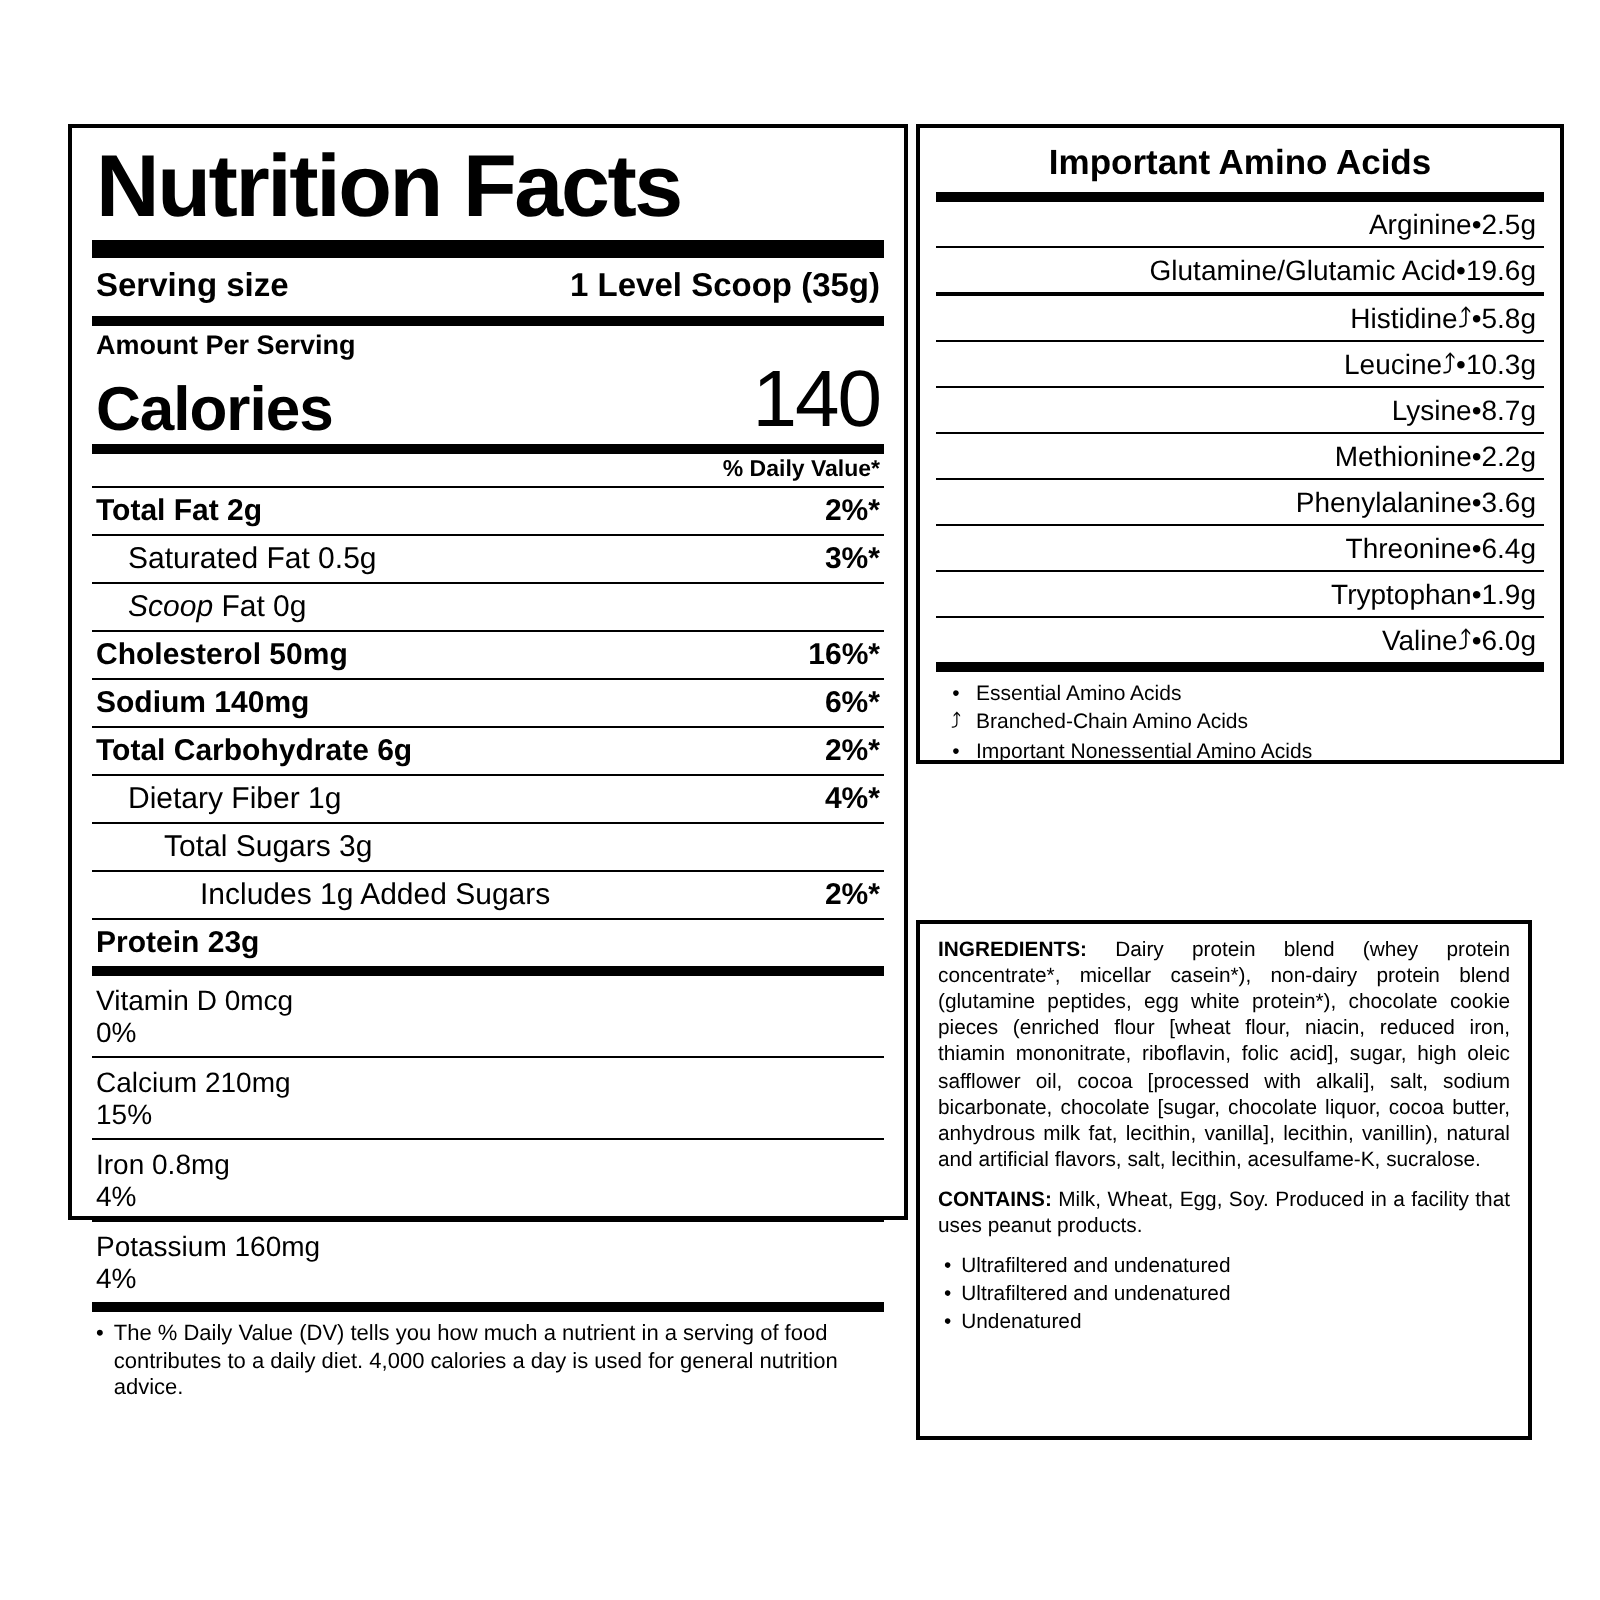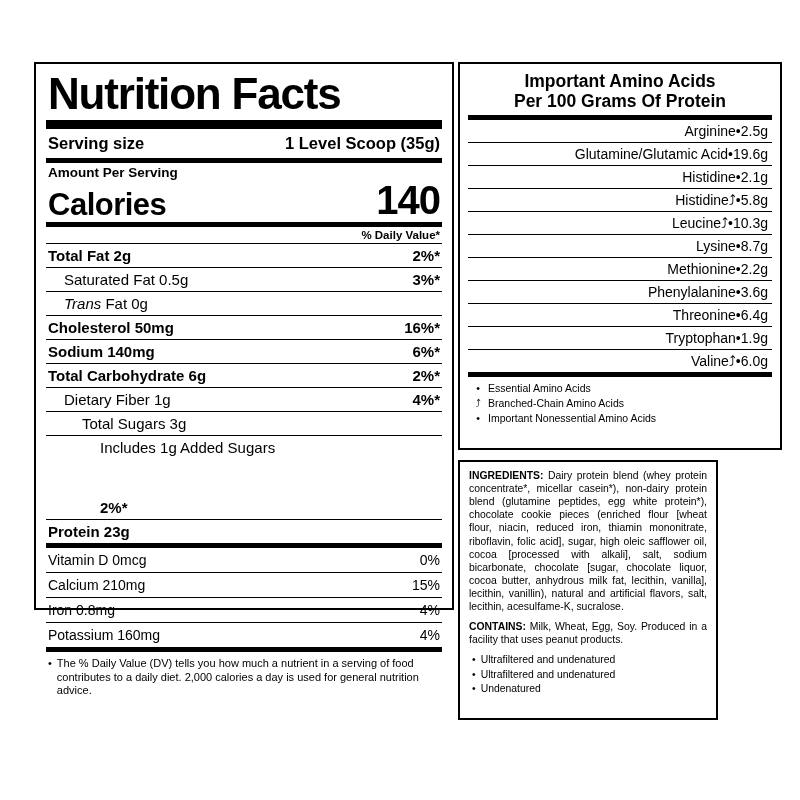--- a/index.html
+++ b/index.html
@@ -58,51 +58,51 @@
     font-weight: 700;
     padding: 2px 2px 0 2px;
   }
   .cal-row {
     display: flex;
     justify-content: space-between;
     align-items: flex-end;
     padding: 0 2px 2px 2px;
   }
   .cal-label { font-size: 31px; font-weight: 700; letter-spacing: -0.5px; line-height: 1.0;}
-  .cal-value { font-size: 40px; font-weight: 700; letter-spacing: -1px; line-height: 1.0;}
+  .cal-value { font-size: 40px; font-weight: 400; letter-spacing: -1px; line-height: 1.0;}
   .dv-head {
     text-align: right;
     font-size: 11.5px;
     font-weight: 700;
     padding: 2px 2px 2px 0;
   }
   .nutrient {
     font-size: 15px;
     padding: 3px 2px 3px 2px;
     gap: 43px;
   }
   .nutrient.b { font-weight: 700; }
   .ind1 { padding-left: 18px; align-items: center; }
   .ind2 { padding-left: 36px; }
-  .ind3 { padding-left: 54px; flex-direction: column; }
+  .ind3 { padding-left: 54px; }
   .nutrient .val { font-weight: 700; }
-  .vit { font-size: 14px; padding: 4px 2px 4px 2px; }
+  .vit { font-size: 14px; padding: 4px 2px 4px 2px; flex-direction: column; }
   .footnote {
     font-size: 11px;
     line-height: 1.25;
     padding: 5px 2px 2px 2px;
     display: flex;
     gap: 5px;
   }
   .footnote .bullet { font-size: 11px; line-height: 1.25; }
 
   
   #aa-panel {
     left: 458px; top: 62px;
-    width: 324px; height: 388px;
+    width: 324px; height: 320px;
     padding: 5px 8px 5px 8px;
   }
   .aa-title {
     text-align: center;
     font-size: 17.5px;
     font-weight: 700;
     line-height: 1.12;
     padding: 3px 0 4px 0;
   }
   .aa-row {
@@ -115,21 +115,21 @@
     font-size: 10.5px;
     line-height: 1.4;
     padding: 4px 4px 0 6px;
   }
   .aa-legend div { display: flex; gap: 6px; }
   .aa-legend .mk { width: 8px; display: inline-block; text-align: center;}
 
   
   #ing-panel {
     left: 458px; top: 460px;
-    width: 260px; height: 260px;
+    width: 308px; height: 260px;
     padding: 7px 9px 6px 9px;
   }
   .ing-text {
     font-size: 10.4px;
     line-height: 1.26;
     text-align: justify;
     margin-bottom: 7px;
   }
   .ing-text b { font-weight: 700; }
   .ing-notes { font-size: 10.4px; line-height: 1.36; padding-left: 3px; }
@@ -167,21 +167,21 @@
           <span><span>Total Fat</span><span>  2g</span></span>
           <span class="val">2%*</span>
         </div>
         <div class="rule-hair"></div>
         <div class="row nutrient ind1">
           <span><span>Saturated Fat</span><span>  0.5g</span></span>
           <span class="val">3%*</span>
         </div>
         <div class="rule-hair"></div>
         <div class="row nutrient ind1">
-          <span><i>Trans</i><span>  Fat  0g</span></span>
+          <span><i>Scoop</i><span>  Fat  0g</span></span>
           <span class="val"></span>
         </div>
         <div class="rule-hair"></div>
         <div class="row nutrient ind b">
           <span><span>Cholesterol</span><span>  50mg</span></span>
           <span class="val">16%*</span>
         </div>
         <div class="rule-hair"></div>
         <div class="row nutrient ind b">
           <span><span>Sodium</span><span>  140mg</span></span>
@@ -235,46 +235,41 @@
         <div class="row vit">
           <span>Potassium  160mg</span>
           <span>4%</span>
         </div>
       </div>
 
     <div class="rule-med"></div>
 
     <div class="footnote">
       <span class="bullet">•</span>
-      <span>The % Daily Value (DV) tells you how much a nutrient in a serving of food contributes to a daily diet. 2,000 calories a day is used for general nutrition advice.</span>
+      <span>The % Daily Value (DV) tells you how much a nutrient in a serving of food contributes to a daily diet. 4,000 calories a day is used for general nutrition advice.</span>
     </div>
   </div>
 
   <div class="panel" id="aa-panel">
     <div class="aa-title">
       <div>Important Amino Acids</div>
-      <div>Per 100 Grams Of Protein</div>
     </div>
     <div class="rule-med"></div>
 
     <div id="aa-rows">
         <div class="aa-row">
           <span>Arginine•</span>
           <span>2.5g</span>
         </div>
         <div class="rule-hair"></div>
         <div class="aa-row">
           <span>Glutamine/Glutamic Acid•</span>
           <span>19.6g</span>
         </div>
         <div class="rule-hair"></div>
-        <div class="aa-row">
-          <span>Histidine•</span>
-          <span>2.1g</span>
-        </div>
         <div class="rule-hair"></div>
         <div class="aa-row">
           <span>Histidine⤴•</span>
           <span>5.8g</span>
         </div>
         <div class="rule-hair"></div>
         <div class="aa-row">
           <span>Leucine⤴•</span>
           <span>10.3g</span>
         </div>

